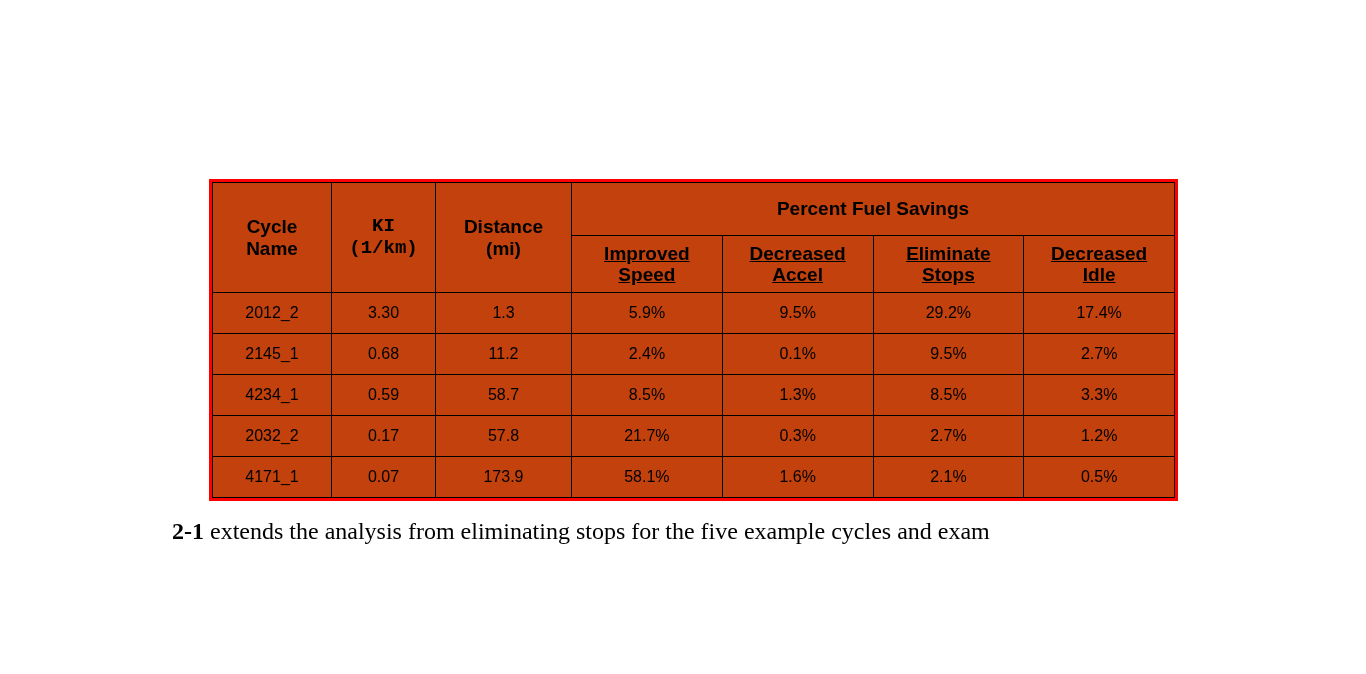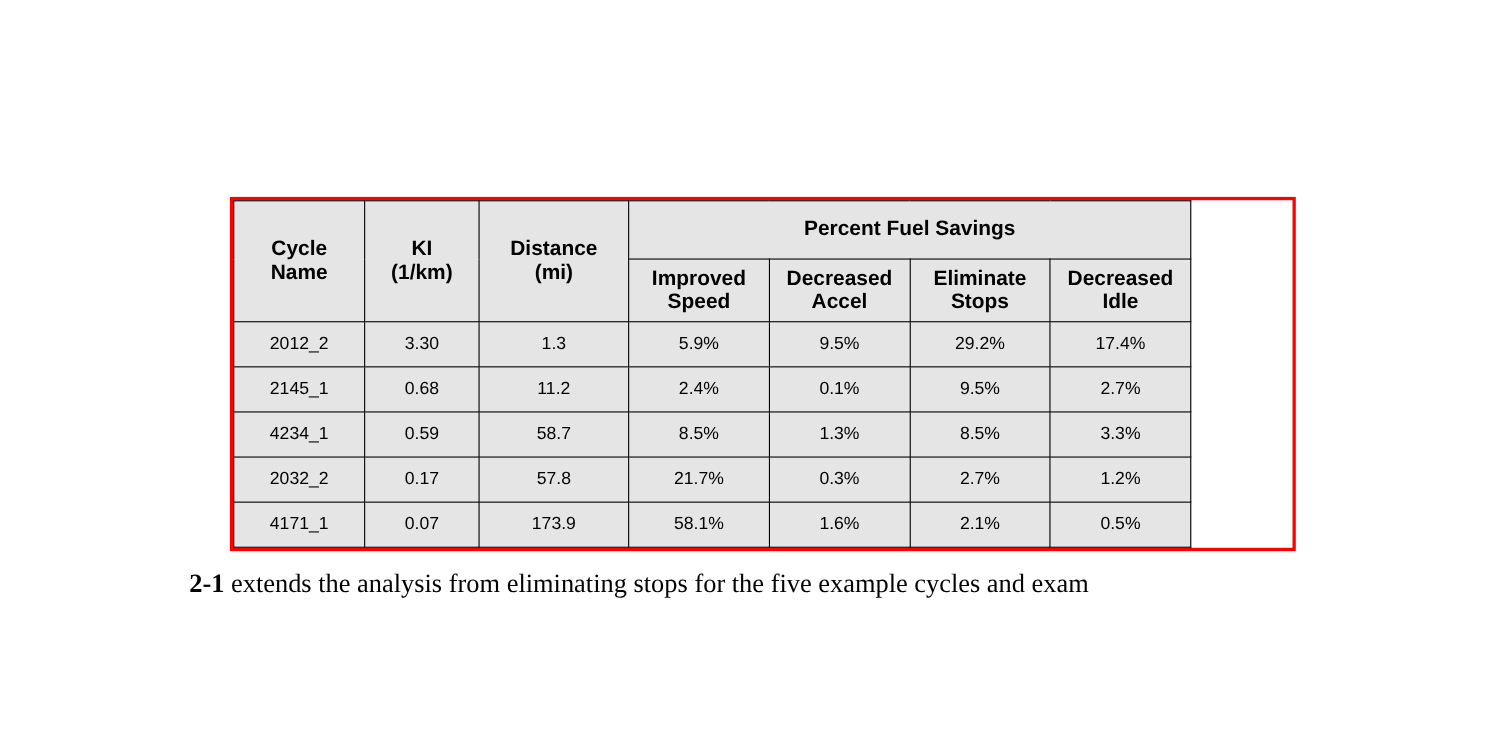--- a/index.html
+++ b/index.html
@@ -34,23 +34,23 @@
     color: #000;
   }
   .table-wrap {
     position: absolute;
     left: 209px;
     top: 179px;
     width: 963px;
   }
   table.fuel-table {
     border-collapse: collapse;
-    width: 871px;
+    width: 963px;
     table-layout: fixed;
-    background: #e5e5e5;
+    background: #c2410c;
   }
   table.fuel-table td,
   table.fuel-table th {
     border: 1px solid #000000;
     text-align: center;
     vertical-align: middle;
     font-size: 19px;
     font-weight: bold;
     color: #000000;
     padding: 0;
@@ -60,28 +60,29 @@
   .table-wrap {
     border: 3px solid #ff0000;
     box-sizing: content-box;
     padding: 0;
   }
   table.fuel-table tr.head-row-1 th {
     height: 52px;
   }
   table.fuel-table tr.head-row-2 th {
     height: 56px;
+    text-decoration: underline;
   }
   table.fuel-table tbody td {
     height: 40px;
     font-weight: normal;
     font-size: 16px;
   }
   .col-cycle { width: 118px; }
-  .col-ki { width: 103px; }
+  .col-ki { width: 103px; font-family: Liberation Mono, monospace; }
   .col-dist { width: 135px; }
   .col-data { width: 151px; }
   .spanhead {
     font-size: 20px;
     font-weight: bold;
   }
   .two-line { white-space: pre-line; }
   .body-text {
     position: absolute;
     left: 172px;

